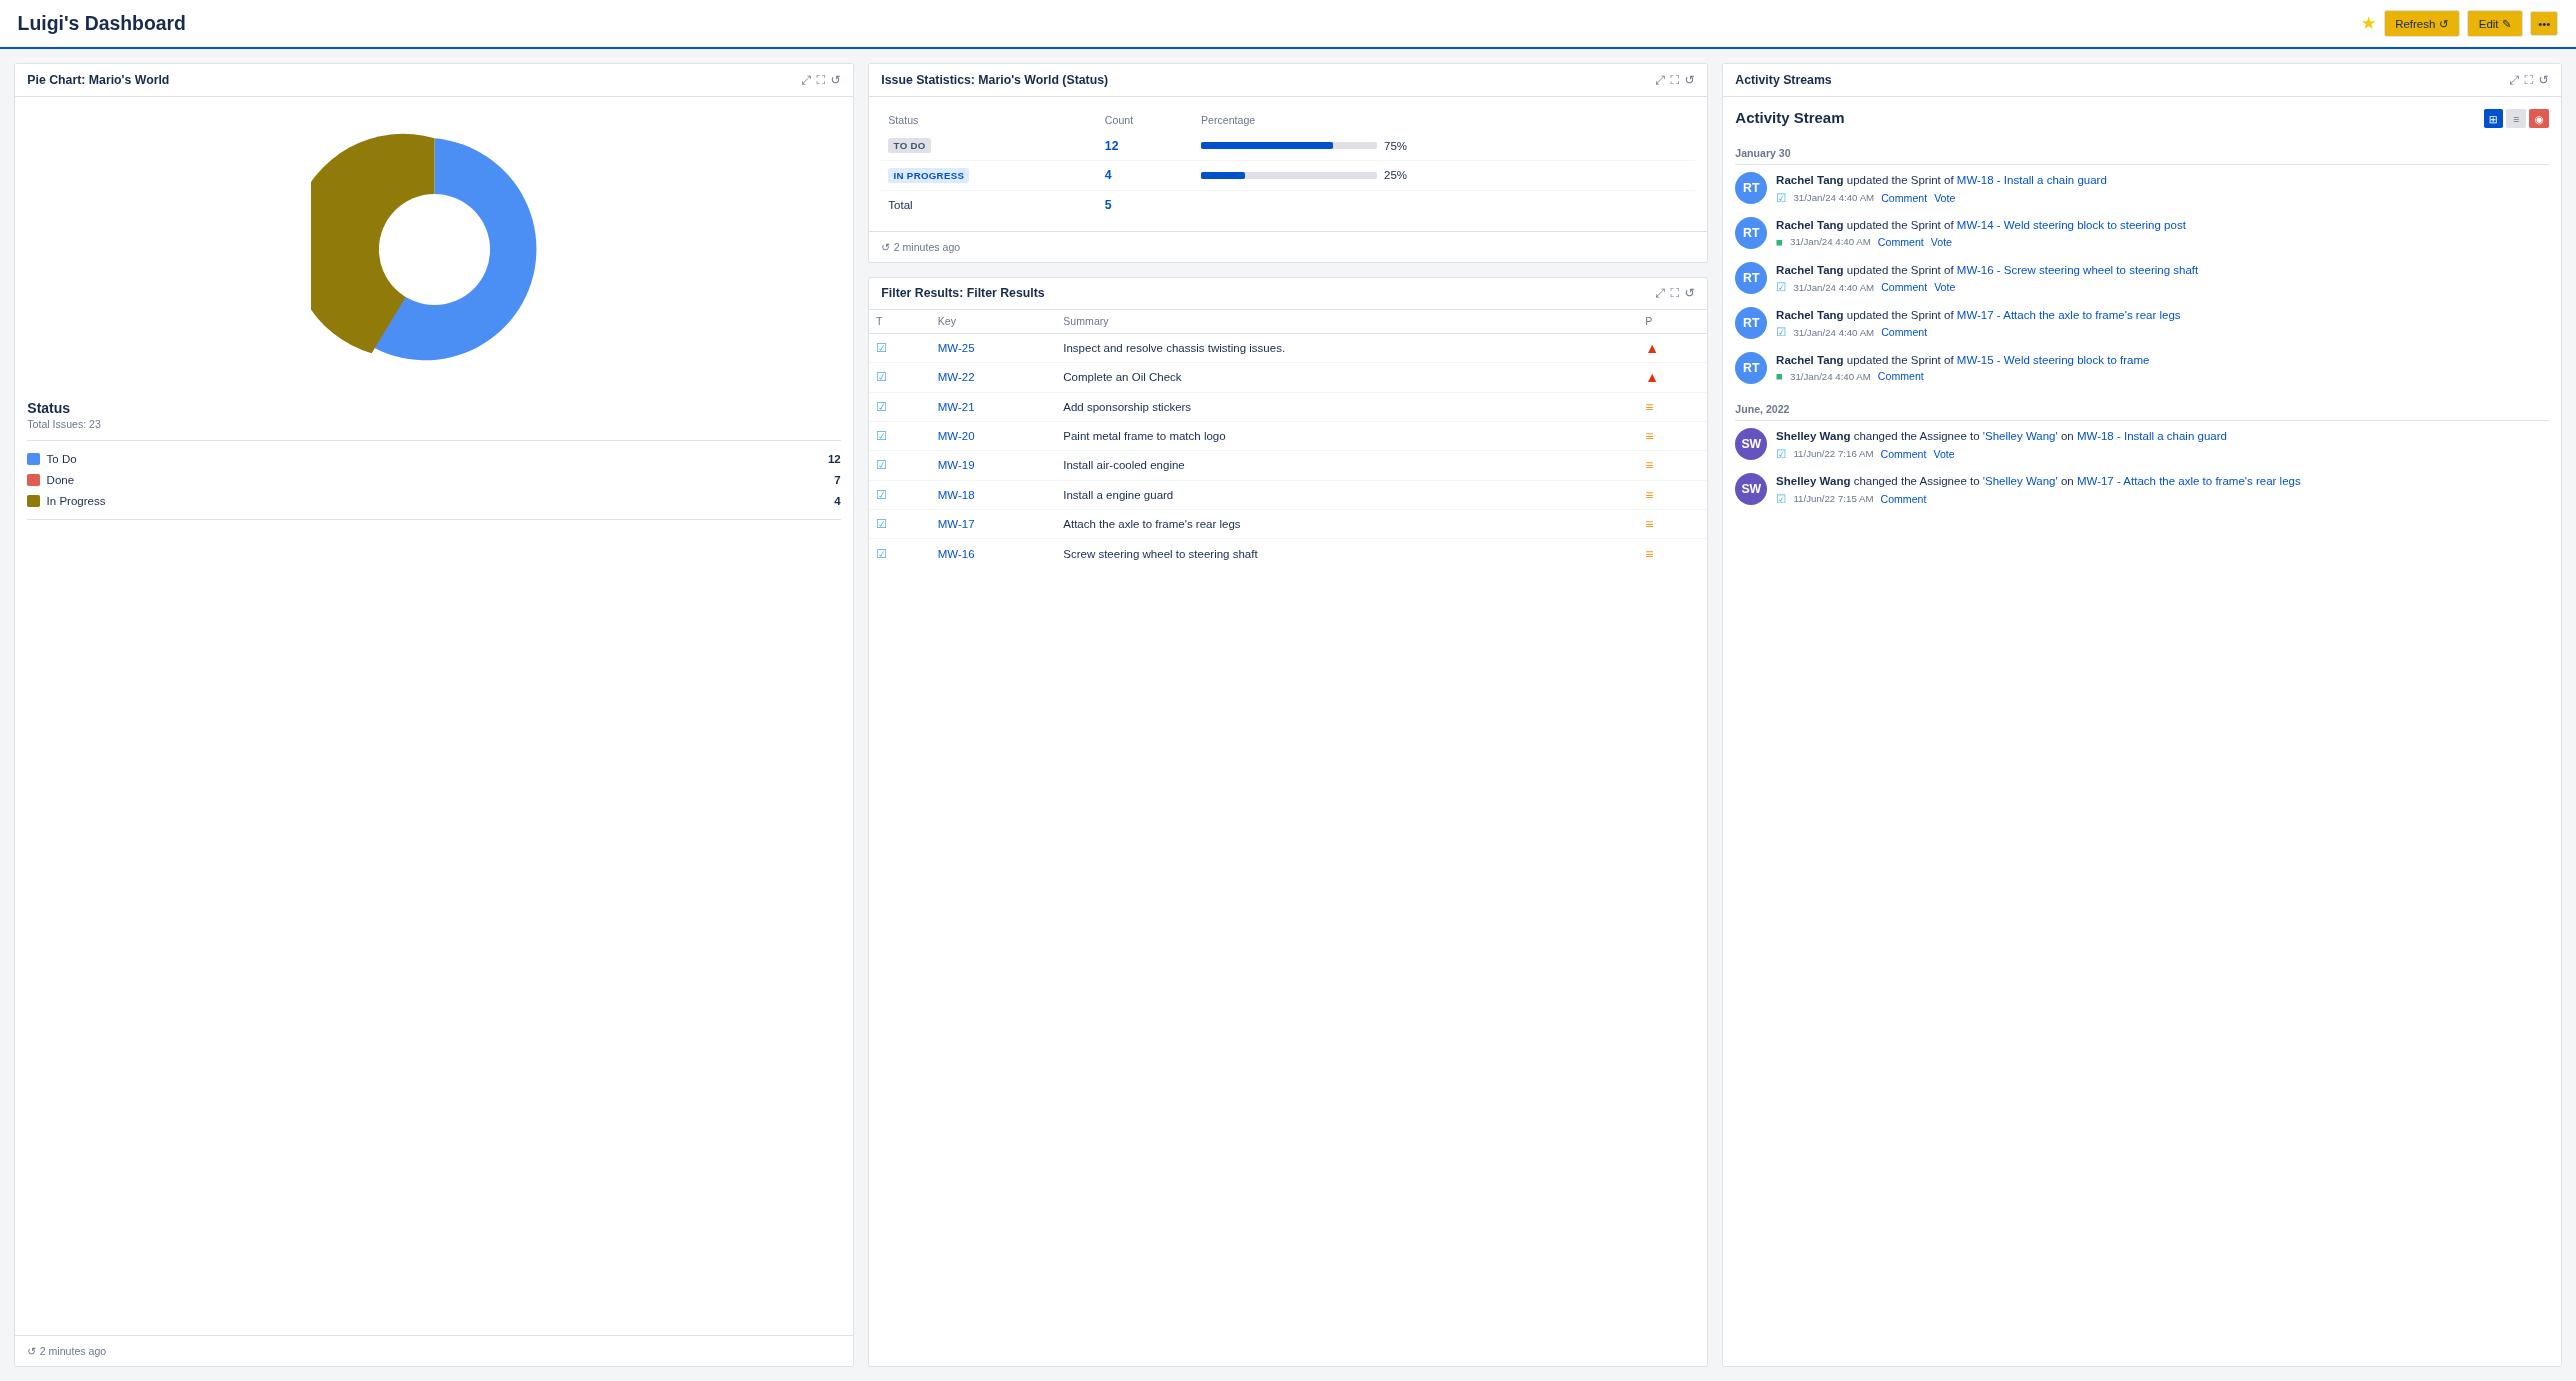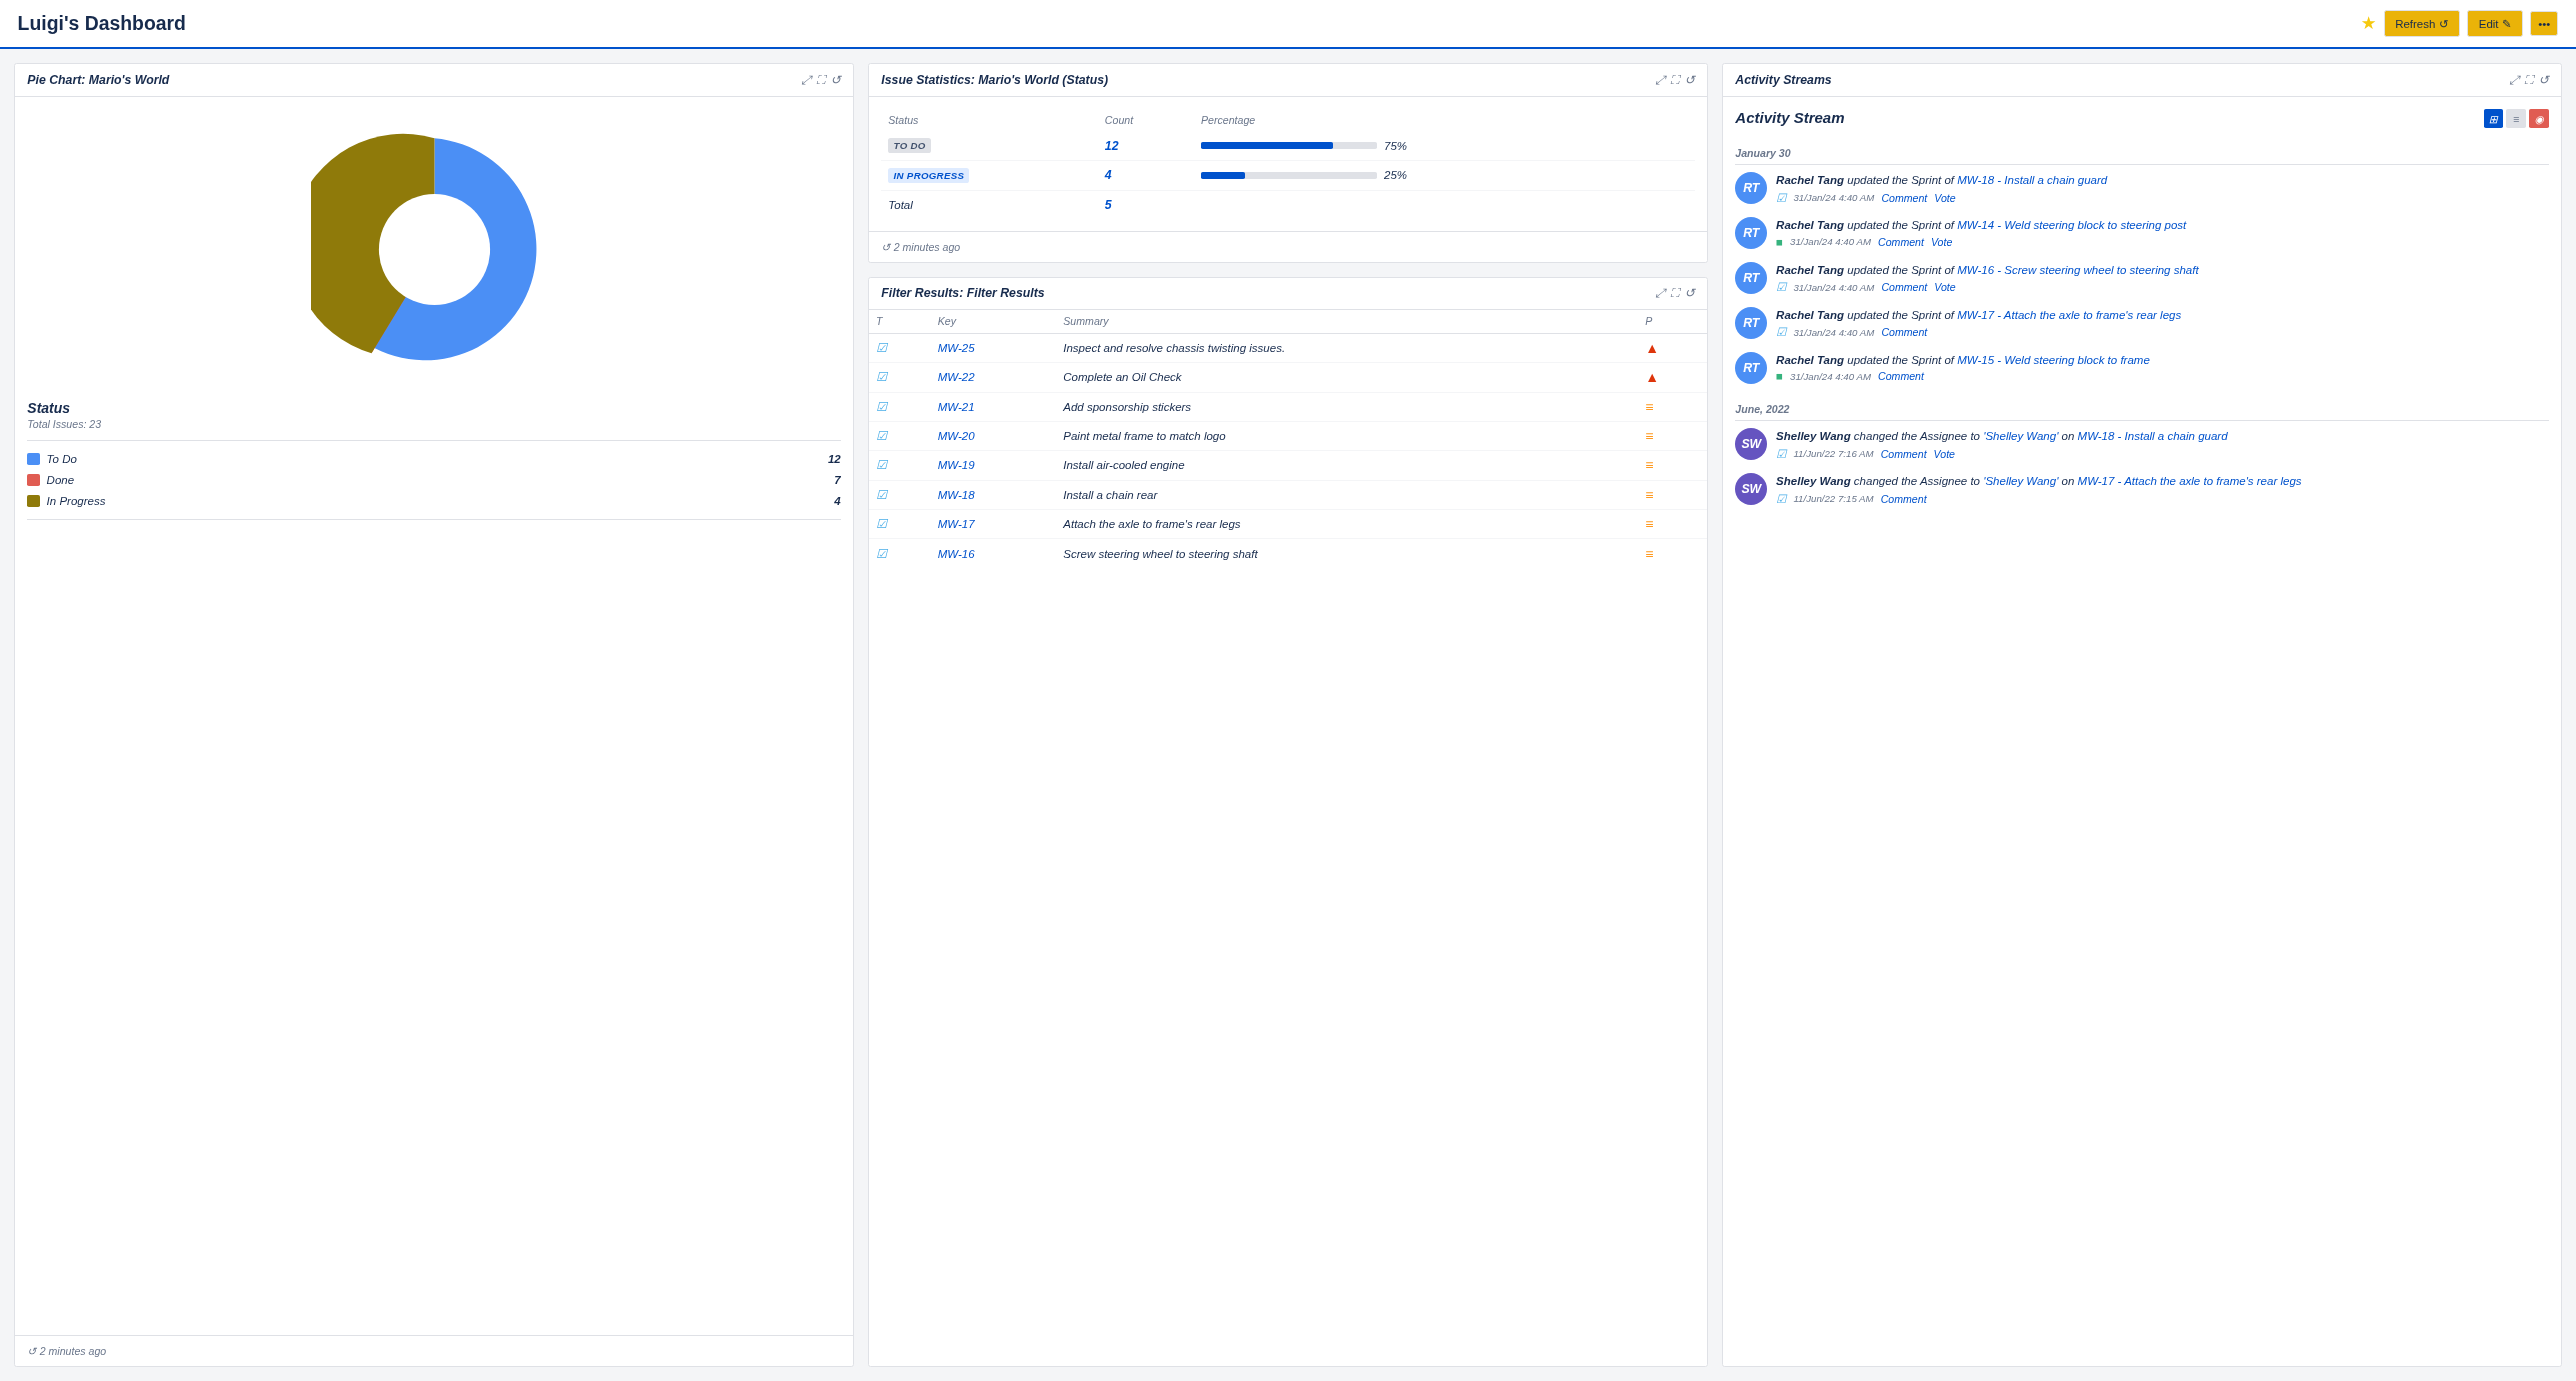--- a/index.html
+++ b/index.html
@@ -20,21 +20,21 @@
     }
     .dots-btn { padding: 5.3px 7px; }
 
     .dashboard-body {
       display: grid; grid-template-columns: 1fr 1fr 1fr;
       gap: 14px; padding: 14px; height: calc(100vh - 49px); overflow: hidden;
     }
 
     .panel {
       background: #fff; border: 0.9px solid #dfe1e6; border-radius: 2.6px;
-      display: flex; flex-direction: column; overflow: hidden; font-style: italic;
+      display: flex; flex-direction: column; overflow: hidden;
     }
     .panel-header {
       display: flex; align-items: center; justify-content: space-between;
       padding: 8.8px 12.3px; border-bottom: 0.9px solid #dfe1e6; flex-shrink: 0;
     }
     .panel-title { font-size: 12.3px; font-weight: 600; color: #172b4d; }
     .panel-icons { display: flex; gap: 5.3px; }
     .panel-icon { color: #6b778c; font-size: 12.3px; cursor: pointer; }
     .panel-body { padding: 12.3px; flex: 1; overflow: auto; }
 
@@ -279,21 +279,21 @@
   </tr>
               <tr>
     <td><span class="checkbox-icon">☑</span></td>
     <td><a class="issue-key">MW-19</a></td>
     <td><span class="issue-summary">Install air-cooled engine</span></td>
     <td><span class="priority-medium">≡</span></td>
   </tr>
               <tr>
     <td><span class="checkbox-icon">☑</span></td>
     <td><a class="issue-key">MW-18</a></td>
-    <td><span class="issue-summary">Install a chain rear</span></td>
+    <td><span class="issue-summary">Install a engine guard</span></td>
     <td><span class="priority-medium">≡</span></td>
   </tr>
               <tr>
     <td><span class="checkbox-icon">☑</span></td>
     <td><a class="issue-key">MW-17</a></td>
     <td><span class="issue-summary">Attach the axle to frame's rear legs</span></td>
     <td><span class="priority-medium">≡</span></td>
   </tr>
               <tr>
     <td><span class="checkbox-icon">☑</span></td>

